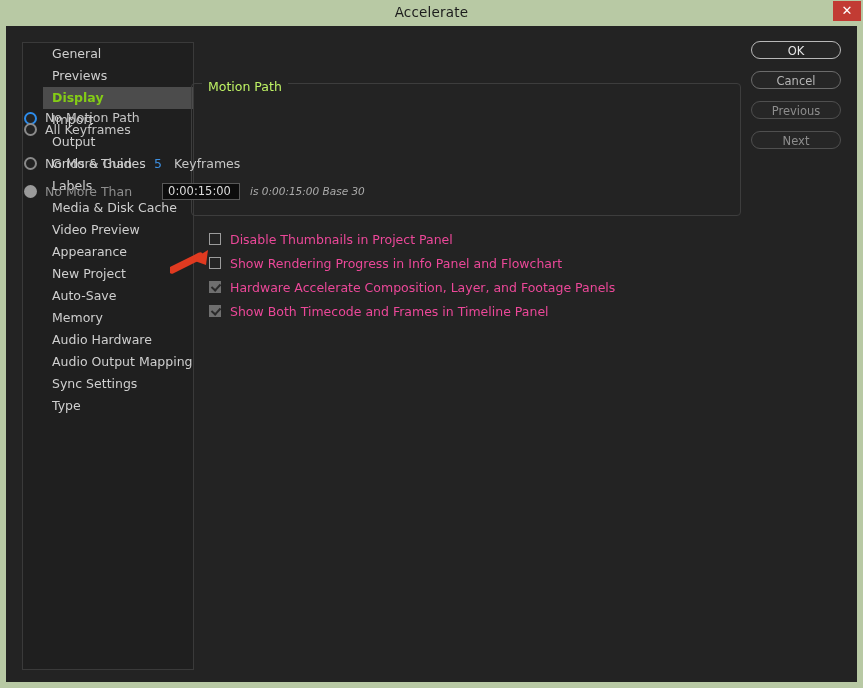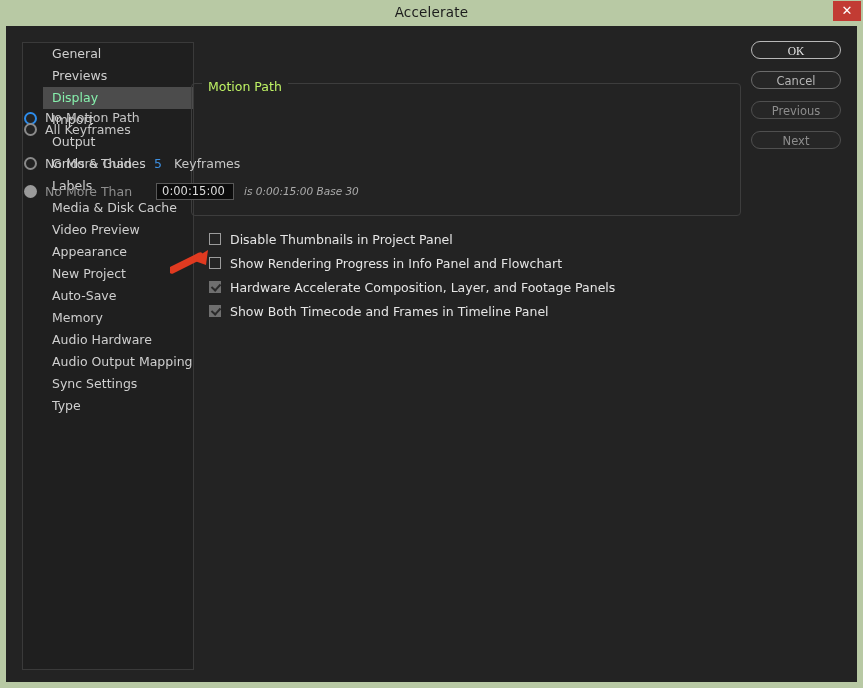--- a/index.html
+++ b/index.html
@@ -70,21 +70,22 @@
     line-height: 22px;
     padding-left: 9px;
     font-size: 12.5px;
     color: #cfcfcf;
     cursor: pointer;
     white-space: nowrap;
     overflow: hidden;
   }
   .side-item.selected {
     background: #4c4c4c;
-    color: #86efac;
+    color: #84cc16;
+    font-weight: bold;
   }
 
   
   #buttons {
     position: absolute;
     left: 745px; top: 15px;
     width: 92px;
   }
   .btn {
     width: 90px;
@@ -96,21 +97,20 @@
     font-size: 11.5px;
     background: #262626;
     border: 1px solid #4f4f4f;
     color: #8d8d8d;
     cursor: pointer;
     box-sizing: border-box;
   }
   .btn.primary {
     border-color: #b9b9b9;
     color: #e6e6e6;
-    font-family: Liberation Serif, serif;
   }
   .btn.secondary {
     border-color: #6b6b6b;
     color: #b6b6b6;
   }
 
   
   #group-motion-path {
     position: absolute;
     left: 185px; top: 57px;
@@ -166,21 +166,21 @@
     margin-left: 22px;
     font-size: 12.5px;
     cursor: pointer;
   }
   .hot-unit {
     color: #c6c6c6;
     font-size: 12.5px;
     margin-left: 12px;
   }
   #timecode-input {
-    margin-left: 24px;
+    margin-left: 30px;
     width: 78px;
     height: 17px;
     background: #0c0c0c;
     border: 1px solid #585858;
     color: #dcdcdc;
     font-size: 11.5px;
     font-family: "DejaVu Sans", "Liberation Sans", sans-serif;
     padding: 0 5px;
     box-sizing: border-box;
     line-height: 17px;
@@ -221,21 +221,21 @@
     position: absolute;
     left: 3px; top: 0px;
     width: 4px; height: 7px;
     border: solid #2a2a2a;
     border-width: 0 2px 2px 0;
     transform: rotate(42deg);
   }
   .check-label {
     margin-left: 9px;
     font-size: 12.5px;
-    color: #e5e5e5;
+    color: #ec4899;
     white-space: nowrap;
   }
 
   
   #annotation-arrow {
     position: absolute;
     left: 170px; top: 246px;
     width: 50px; height: 30px;
     pointer-events: none;
   }

